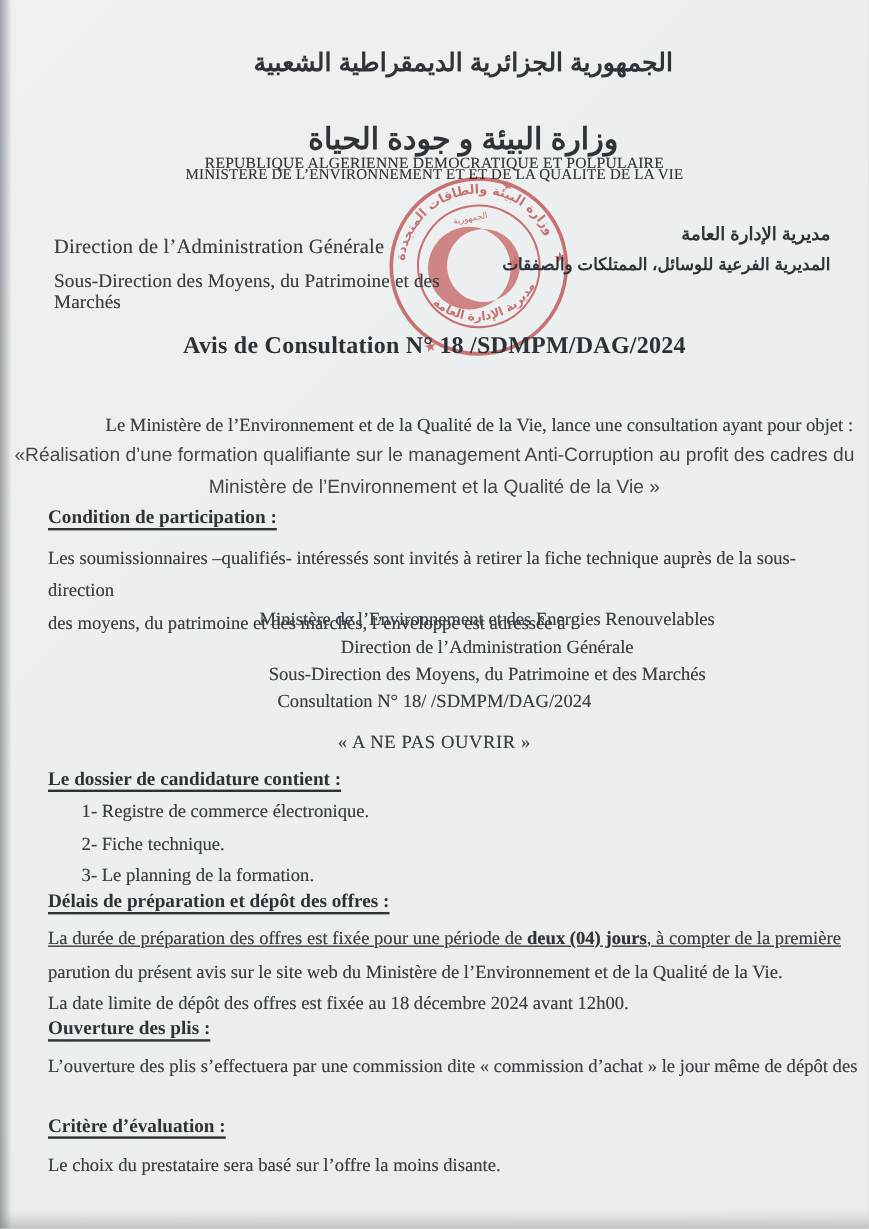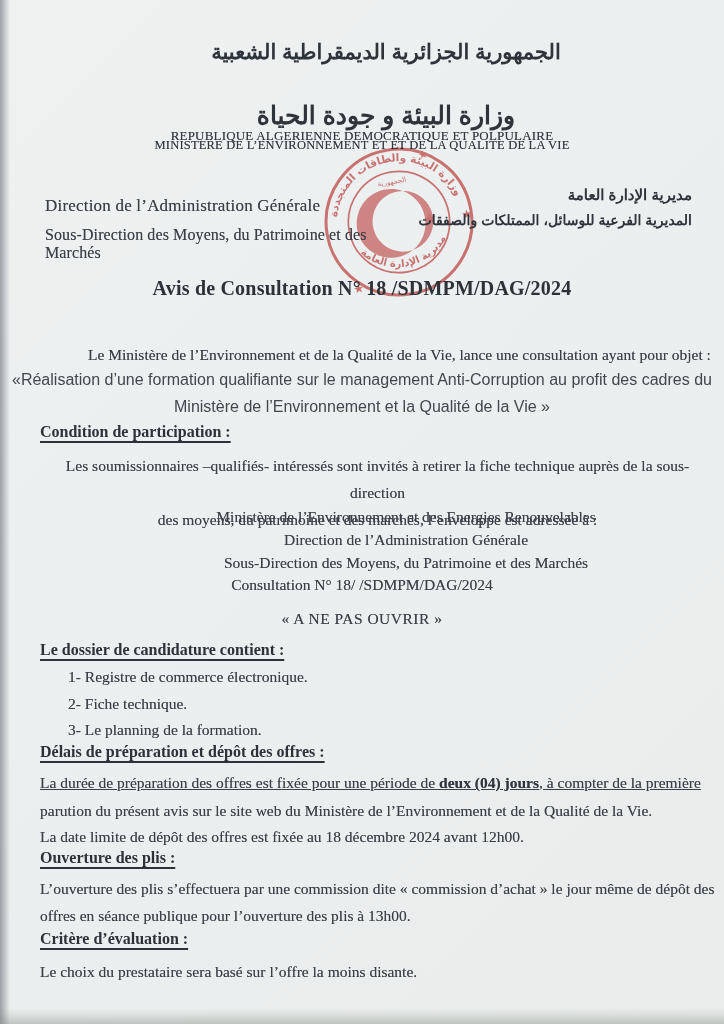--- a/index.html
+++ b/index.html
@@ -41,21 +41,21 @@
   .dept-right .l2{margin-top:8px;font-size:14px;font-weight:bold;color:#2f333a;}
 
   .doc-title{top:277px;font-size:20px;font-weight:bold;color:#2d3138;letter-spacing:.2px;}
 
   .body-text{font-size:15.5px;line-height:27px;}
   .p-intro{left:40px;top:341px;width:670px;margin-left:48px;}
   .p-object{top:366px;font-family:"Liberation Sans", sans-serif;font-size:16px;line-height:27px;color:#43474d;}
   .heading{left:40px;font-size:16px;font-weight:bold;color:#2d3138;
     text-decoration:underline;text-decoration-thickness:1.5px;text-underline-offset:4px;}
   .h-condition{top:423px;}
-  .p-soumission{left:40px;top:452px;width:675px;text-align:center;}
+  .p-soumission{left:40px;top:452px;width:675px;}
   .p-address{top:505px;font-size:15.5px;line-height:23px;padding-left:44px;}
   .p-consult-no{top:576px;font-size:15.5px;}
   .p-nepasouvrir{top:610px;font-size:15.5px;letter-spacing:.5px;}
   .h-dossier{top:641px;}
   .list-item{left:68px;width:600px;font-size:15.5px;}
   .li-1{top:668px;} .li-2{top:695px;} .li-3{top:721px;}
   .h-delais{top:743px;}
   .p-delais-l1{left:40px;top:769px;width:675px;text-decoration:underline;}
   .p-delais-l2{left:40px;top:797px;width:675px;}
   .p-delais-l3{left:40px;top:823px;width:675px;}
@@ -143,18 +143,17 @@
   <div class="abs list-item li-2 ink">2-  Fiche technique.</div>
   <div class="abs list-item li-3 ink">3-  Le planning de la formation.</div>
 
   <div class="abs heading h-delais">Délais de préparation et dépôt des offres :</div>
   <div class="abs p-delais-l1 body-text ink"><span>La durée de préparation des offres est fixée pour une période de </span><span class="b">deux (04) jours</span><span>, à compter de la première</span></div>
   <div class="abs p-delais-l2 body-text ink">parution du présent avis sur le site web du Ministère de l’Environnement et de la Qualité de la Vie.</div>
   <div class="abs p-delais-l3 body-text ink">La date limite de dépôt des offres est fixée au 18 décembre 2024 avant 12h00.</div>
 
   <div class="abs heading h-ouverture">Ouverture des plis :</div>
   <div class="abs p-ouverture-l1 body-text ink">L’ouverture des plis s’effectuera par une commission dite « commission d’achat » le jour même de dépôt des</div>
-  <div class="abs p-ouverture-l2 body-text ink">offres en séance publique pour l’ouverture des plis à 13h00.</div>
 
   <div class="abs heading h-critere">Critère d’évaluation :</div>
   <div class="abs p-critere body-text ink">Le choix du prestataire sera basé sur l’offre la moins disante.</div>
 
 </div>
 
 </body></html>

